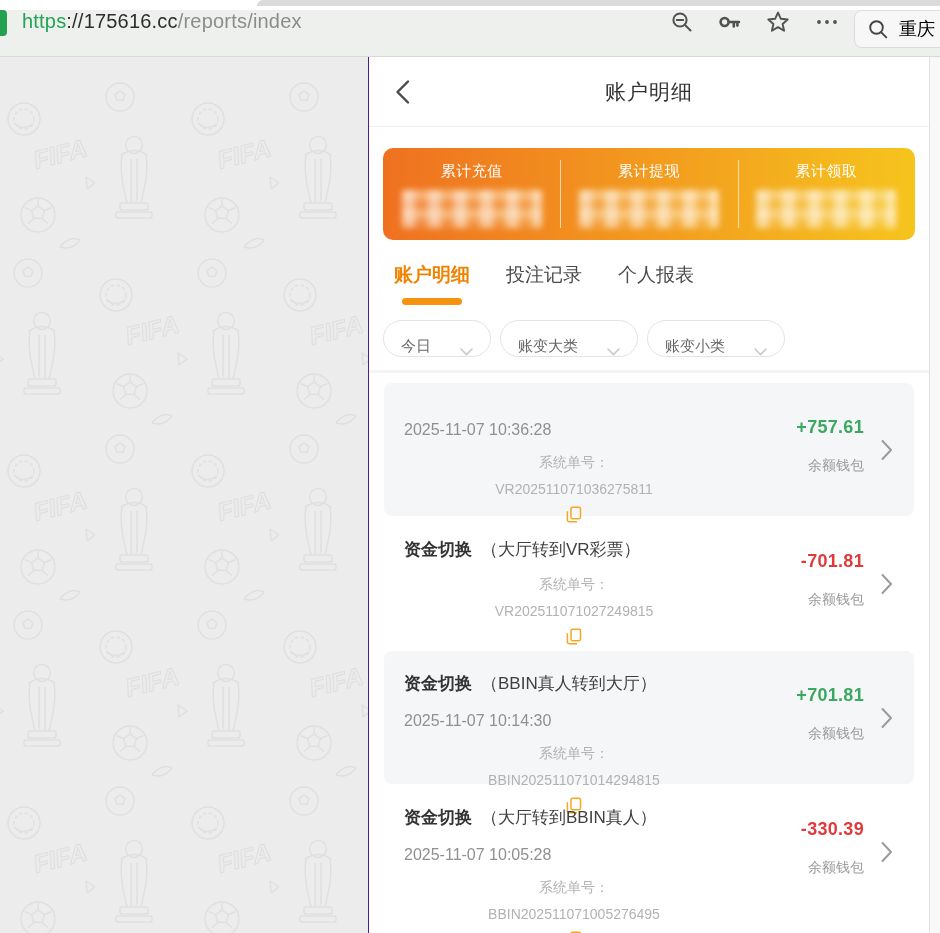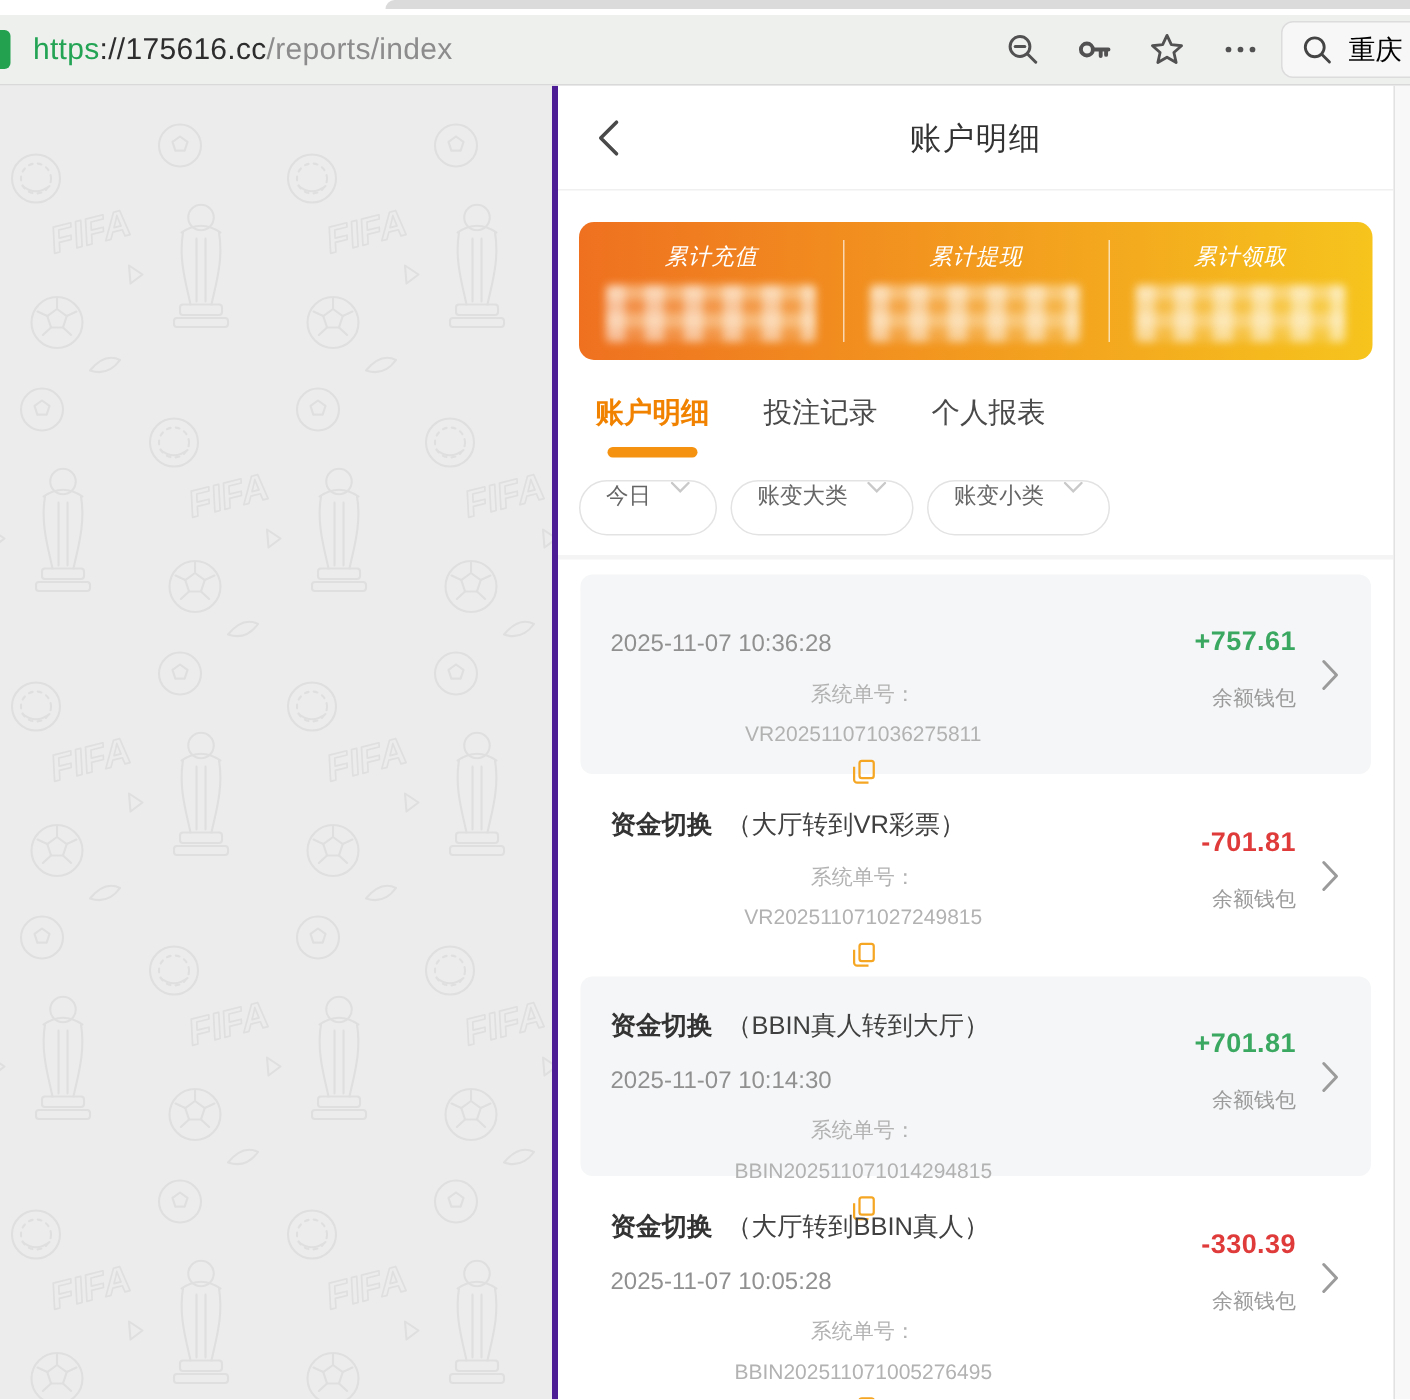--- a/index.html
+++ b/index.html
@@ -3,61 +3,61 @@
 <meta charset="utf-8">
 <style>
   * { margin:0; padding:0; box-sizing:border-box; }
   html,body { background:#fff; }
   body { font-family:"Liberation Sans","DejaVu Sans",sans-serif; }
   .stage { position:relative; width:940px; height:933px; overflow:hidden; background:#fff; }
 
   
   .browser { position:absolute; top:0; left:0; right:0; height:57px; background:#fff; z-index:5; }
   .tab-remnant { position:absolute; top:0; left:257px; right:0; height:6px; background:#dbdbdb; border-top-left-radius:8px; }
-  .toolbar { position:absolute; top:10px; left:0; right:0; height:47px; background:#eef0ee; border-bottom:1px solid #d9d9d9; display:flex; align-items:center; }
+  .toolbar { position:absolute; top:10px; left:0; right:0; height:47px; background:#eef0ee; border-bottom:1px solid #d9d9d9; display:flex; align-items:flex-start; }
   .logo-frag { width:7px; height:26px; background:#23a14e; border-radius:0 4px 4px 0; flex:0 0 auto; }
   .url-bar { flex:1 1 auto; margin-left:15px; font-size:20px; letter-spacing:.2px; white-space:nowrap; overflow:hidden; }
   .u-scheme { color:#23a455; }
   .u-host { color:#2d2d2d; }
   .u-path { color:#8c8c8c; }
   .bar-icons { display:flex; align-items:center; gap:24px; margin-right:14px; flex:0 0 auto; }
   .bar-icons svg { display:block; }
   .quick-search { flex:0 0 auto; width:100px; height:38px; margin-right:-14px; background:#f6f7f6; border:1px solid #dcdcdc; border-radius:8px; display:flex; align-items:center; padding-left:12px; gap:10px; overflow:hidden; }
   .quick-search .qtext { font-size:18px; color:#000000; white-space:nowrap; }
 
   
   .app { position:absolute; top:57px; left:0; right:0; bottom:0; }
   .wallpaper { position:absolute; left:0; top:0; width:368px; height:876px; background:#ececec; overflow:hidden; }
   .scroll-track { position:absolute; right:0; top:0; width:11px; height:876px; background:#f8f8f8; border-left:1px solid #e2e2e2; }
 
-  .panel { position:absolute; left:368px; top:0; width:561px; height:876px; background:#fff; border-left:4px solid #4c1d95; overflow:hidden; }
+  .panel { position:absolute; left:368px; top:0; width:561px; height:876px; background:#fff; border-left:1px solid #4c1d95; overflow:hidden; }
 
   .p-header { height:70px; border-bottom:1px solid #f0f0f0; display:flex; align-items:center; justify-content:center; position:relative; }
   .back-btn { position:absolute; left:26px; top:50%; transform:translateY(-50%); cursor:pointer; line-height:0; }
   .p-title { font-size:21px; color:#333; font-weight:500; letter-spacing:1px; }
 
   
   .summary-card { margin:21px 14px 0; height:92px; border-radius:10px; background:linear-gradient(90deg,#ef7120,#f6c41d); display:flex; color:#fff; }
-  .sum-col { flex:1; text-align:center; padding-top:14px; position:relative;font-style:italic; }
+  .sum-col { flex:1; text-align:center; padding-top:14px; position:relative; }
   .sum-col + .sum-col::before { content:''; position:absolute; left:0; top:12px; height:68px; width:1px; background:rgba(255,255,255,.65); }
   .sum-label { font-size:15px; font-weight:500; letter-spacing:.5px; }
   .sum-blur { width:140px; height:38px; margin:9px auto 0; border-radius:3px; filter:blur(3px);
     background:
       repeating-linear-gradient(90deg, rgba(255,255,255,.50) 0 13px, rgba(255,255,255,.08) 13px 26px),
       repeating-linear-gradient(180deg, rgba(255,238,205,.45) 0 10px, rgba(255,255,255,.10) 10px 19px); }
 
   
   .tabs { display:flex; gap:36px; padding:22px 25px 0; }
   .tab { font-size:19px; color:#4a4a4a; padding-bottom:17px; position:relative; cursor:pointer; }
   .tab.active { color:#f08200; font-weight:700; }
   .tab.active::after { content:''; position:absolute; left:50%; transform:translateX(-50%); bottom:0; width:60px; height:7px; border-radius:4px; background:#f5920f; }
 
   
   .filters { display:flex; gap:9px; padding:15px 14px 13px; }
-  .pill { height:37px; border:1px solid #e3e3e3; border-radius:19px; display:flex; align-items:flex-start; padding:0 17px; color:#666; font-size:15px; background:#fff; gap:13px; cursor:pointer; }
+  .pill { height:37px; border:1px solid #e3e3e3; border-radius:19px; display:flex; align-items:flex-end; padding:0 17px; color:#666; font-size:15px; background:#fff; gap:29px; cursor:pointer; }
   .pill svg { display:block; }
 
   .list-sep { height:3px; background:#f4f4f4; }
 
   
   .rows { padding-top:10px; }
   .row { position:relative; margin:0 15px 1px; border-radius:8px; height:133px; padding:21px 170px 0 20px; }
   .row.alt { background:#f5f6f7; }
   .row-title { font-size:17px; white-space:nowrap; }
   .t-type { font-weight:700; color:#333; margin-right:9px; }

